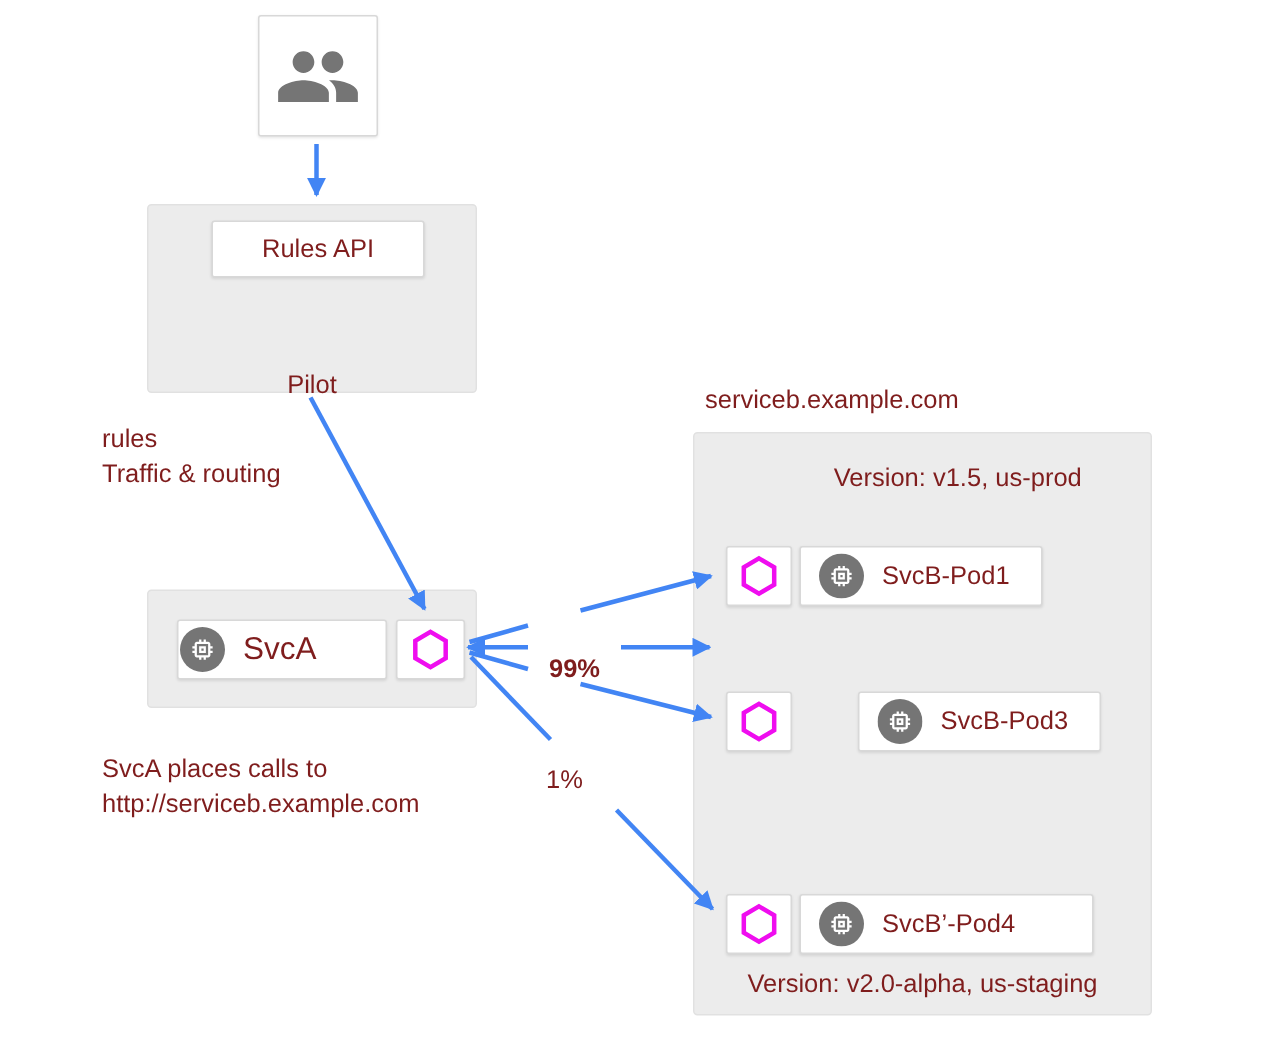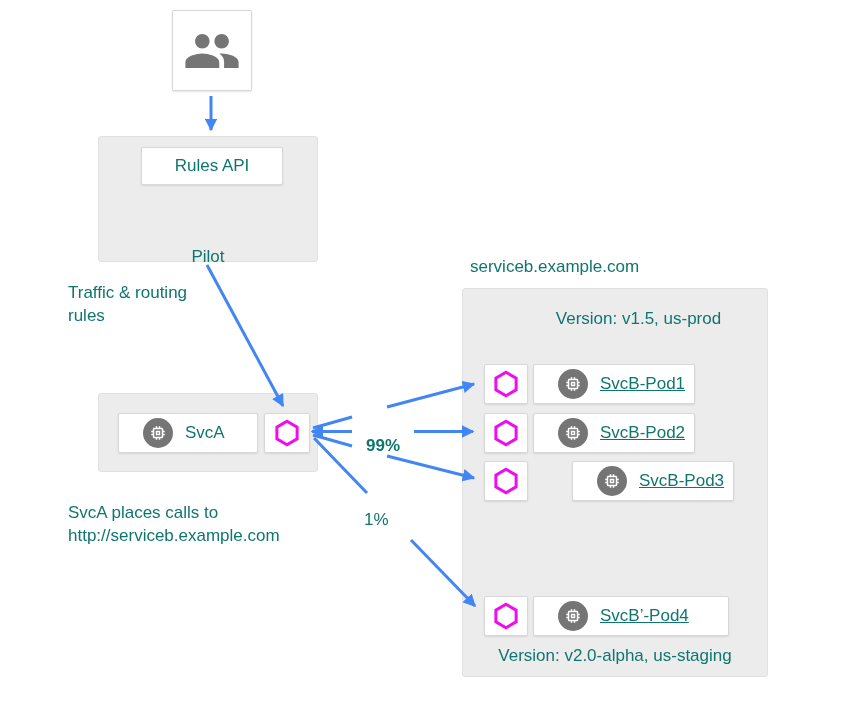--- a/index.html
+++ b/index.html
@@ -1,49 +1,49 @@
 <!DOCTYPE html>
 <html><head>
 <meta charset="utf-8">
 <style>
   html,body{margin:0;padding:0;background:#ffffff;}
   .canvas{
     position:relative;width:852px;height:705px;background:#ffffff;overflow:hidden;
-    font-family:"Liberation Sans", sans-serif;color:#0f766e;
+    font-family:"Liberation Sans", sans-serif;color:#7f1d1d;
   }
   .abs{position:absolute;}
   .graybox{background:#ececec;border:1px solid #e1e1e1;border-radius:3px;box-sizing:border-box;}
   .whitebox{background:#ffffff;border:1px solid #d8d8d8;border-radius:2px;
     box-shadow:0 1px 2px rgba(0,0,0,0.10);box-sizing:border-box;}
   .arrow-layer{position:absolute;left:0;top:0;width:852px;height:705px;pointer-events:none;z-index:4;}
   .users-box{left:172px;top:10px;width:80px;height:81px;display:flex;align-items:center;justify-content:center;}
   .pilot-box{left:98px;top:136px;width:220px;height:126px;}
   .rules-api-box{position:absolute;left:42px;top:10px;width:142px;height:38px;
     display:flex;align-items:center;justify-content:center;font-size:17px;}
   .pilot-label{position:absolute;left:0;right:0;top:110px;text-align:center;font-size:17px;}
   .note{font-size:17px;line-height:23px;z-index:2;}
   .traffic-note{left:68px;top:281px;}
   .svca-note{left:68px;top:501px;}
   .svca-group{left:98px;top:393px;width:220px;height:79px;}
   .svca-box{position:absolute;left:19px;top:19px;width:140px;height:40px;
-    display:flex;align-items:center;gap:12px;padding-left:24px;font-size:17px;}
+    display:flex;align-items:center;gap:12px;padding-left:1px;font-size:21px;}
   .proxy-box{position:absolute;left:165px;top:19px;width:46px;height:40px;
     display:flex;align-items:center;justify-content:center;}
   .pct{position:absolute;font-size:17px;z-index:5;}
   .pct99{left:366px;top:436px;font-weight:bold;}
   .pct1{left:364px;top:510px;}
   .svcb-title{position:absolute;left:470px;top:257px;font-size:17px;}
   .svcb-box{left:462px;top:288px;width:306px;height:389px;}
   .version{position:absolute;left:0;right:0;text-align:center;font-size:17px;}
   .version-top{top:20px;padding-left:47px;}
   .version-bottom{top:357px;}
   .pod-row{position:absolute;left:21px;height:40px;display:flex;gap:5px;}
   .hex-cell{width:44px;height:40px;display:flex;align-items:center;justify-content:center;flex:none;}
   .pod-label-box{width:162px;height:40px;display:flex;align-items:center;gap:12px;
-    padding-left:24px;font-size:17px;flex:none;text-decoration:underline;}
+    padding-left:12px;font-size:17px;flex:none;}
   .chip-icon{width:30px;height:30px;flex:none;}
   .hex-icon{width:30px;height:30px;}
   .people-icon{width:58px;height:58px;}
 </style>
 </head>
 <body>
 
 <div class="canvas">
 
   <svg class="arrow-layer" viewBox="0 0 852 705">
@@ -73,22 +73,22 @@
   </div>
 
   <div class="abs graybox pilot-box">
     <div class="rules-api-box whitebox">
       <span>Rules API</span>
     </div>
     <div class="pilot-label">Pilot</div>
   </div>
 
   <div class="abs note traffic-note">
+    <div>rules</div>
     <div>Traffic &amp; routing</div>
-    <div>rules</div>
   </div>
 
   <div class="abs graybox svca-group">
     <div class="svca-box whitebox">
       <svg class="chip-icon" viewBox="0 0 24 24">
         <circle cx="12" cy="12" r="12" fill="#757575"></circle>
         <g transform="translate(4.8,4.8) scale(0.6)">
           <path fill="#ffffff" d="M15 9H9v6h6V9zm-2 4h-2v-2h2v2zm8-2V9h-2V7c0-1.1-.9-2-2-2h-2V3h-2v2h-2V3H9v2H7c-1.1 0-2 .9-2 2v2H3v2h2v2H3v2h2v2c0 1.1.9 2 2 2h2v2h2v-2h2v2h2v-2h2c1.1 0 2-.9 2-2v-2h2v-2h-2v-2h2zm-4 6H7V7h10v10z"></path>
         </g>
       </svg>
@@ -124,36 +124,20 @@
         <svg class="chip-icon" viewBox="0 0 24 24">
             <circle cx="12" cy="12" r="12" fill="#757575"></circle>
             <g transform="translate(4.8,4.8) scale(0.6)">
               <path fill="#ffffff" d="M15 9H9v6h6V9zm-2 4h-2v-2h2v2zm8-2V9h-2V7c0-1.1-.9-2-2-2h-2V3h-2v2h-2V3H9v2H7c-1.1 0-2 .9-2 2v2H3v2h2v2H3v2h2v2c0 1.1.9 2 2 2h2v2h2v-2h2v2h2v-2h2c1.1 0 2-.9 2-2v-2h2v-2h-2v-2h2zm-4 6H7V7h10v10z"></path>
             </g>
           </svg>
         <span>SvcB-Pod1</span>
       </div>
     </div>
 
-    <div class="pod-row" style="top:124px;">
-      <div class="hex-cell whitebox">
-        <svg class="hex-icon" viewBox="0 0 24 24">
-            <polygon points="12,2.6 20.1,7.3 20.1,16.7 12,21.4 3.9,16.7 3.9,7.3" fill="none" stroke="#ef0def" stroke-width="2.4"></polygon>
-          </svg>
-      </div>
-      <div class="pod-label-box whitebox">
-        <svg class="chip-icon" viewBox="0 0 24 24">
-            <circle cx="12" cy="12" r="12" fill="#757575"></circle>
-            <g transform="translate(4.8,4.8) scale(0.6)">
-              <path fill="#ffffff" d="M15 9H9v6h6V9zm-2 4h-2v-2h2v2zm8-2V9h-2V7c0-1.1-.9-2-2-2h-2V3h-2v2h-2V3H9v2H7c-1.1 0-2 .9-2 2v2H3v2h2v2H3v2h2v2c0 1.1.9 2 2 2h2v2h2v-2h2v2h2v-2h2c1.1 0 2-.9 2-2v-2h2v-2h-2v-2h2zm-4 6H7V7h10v10z"></path>
-            </g>
-          </svg>
-        <span>SvcB-Pod2</span>
-      </div>
-    </div>
 
     <div class="pod-row" style="top:172px;gap:44px;">
       <div class="hex-cell whitebox">
         <svg class="hex-icon" viewBox="0 0 24 24">
             <polygon points="12,2.6 20.1,7.3 20.1,16.7 12,21.4 3.9,16.7 3.9,7.3" fill="none" stroke="#ef0def" stroke-width="2.4"></polygon>
           </svg>
       </div>
       <div class="pod-label-box whitebox">
         <svg class="chip-icon" viewBox="0 0 24 24">
             <circle cx="12" cy="12" r="12" fill="#757575"></circle>

